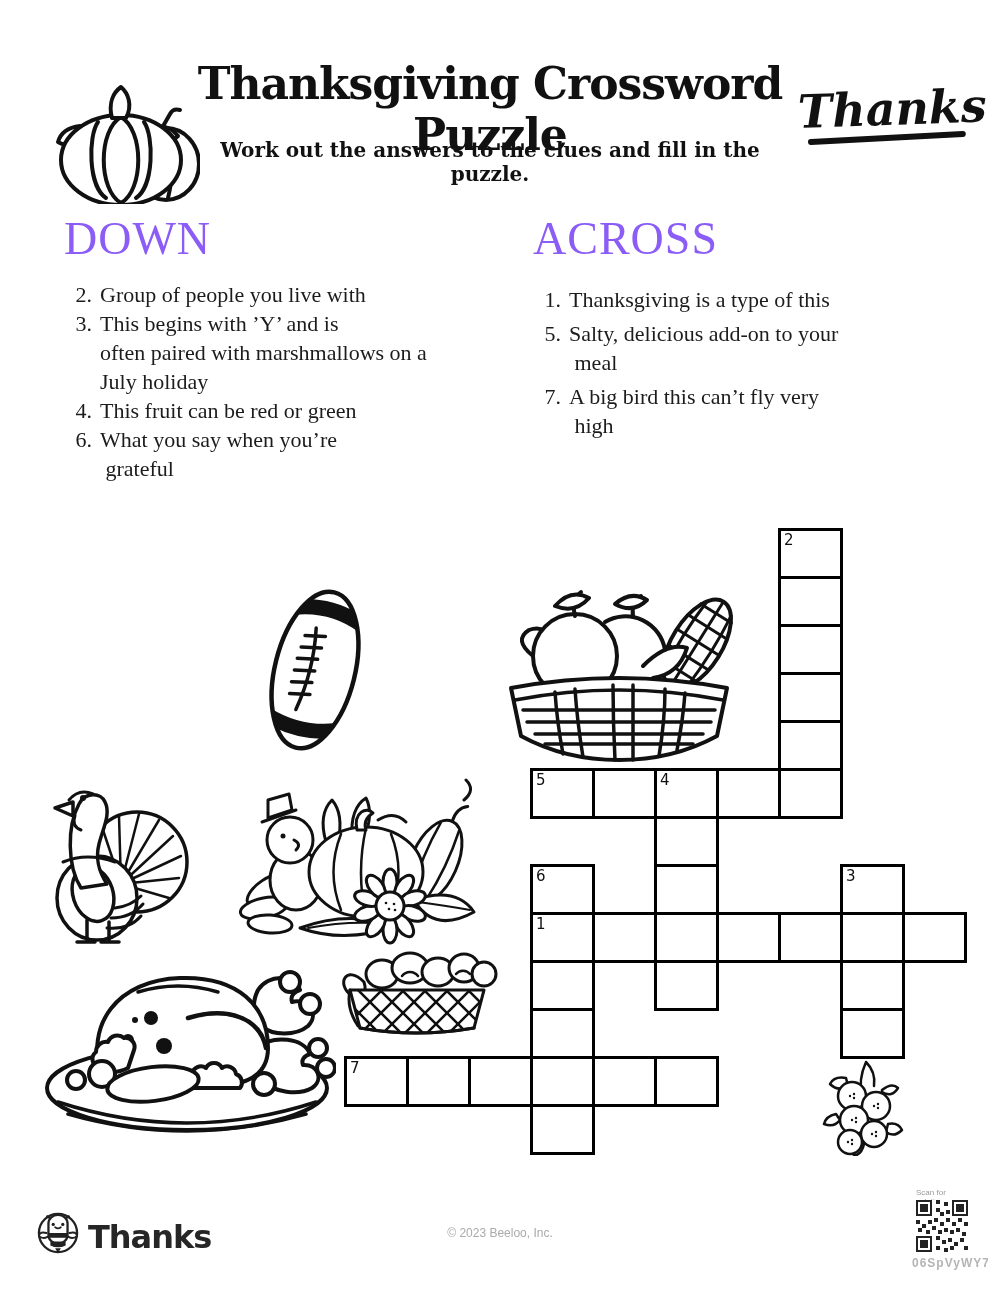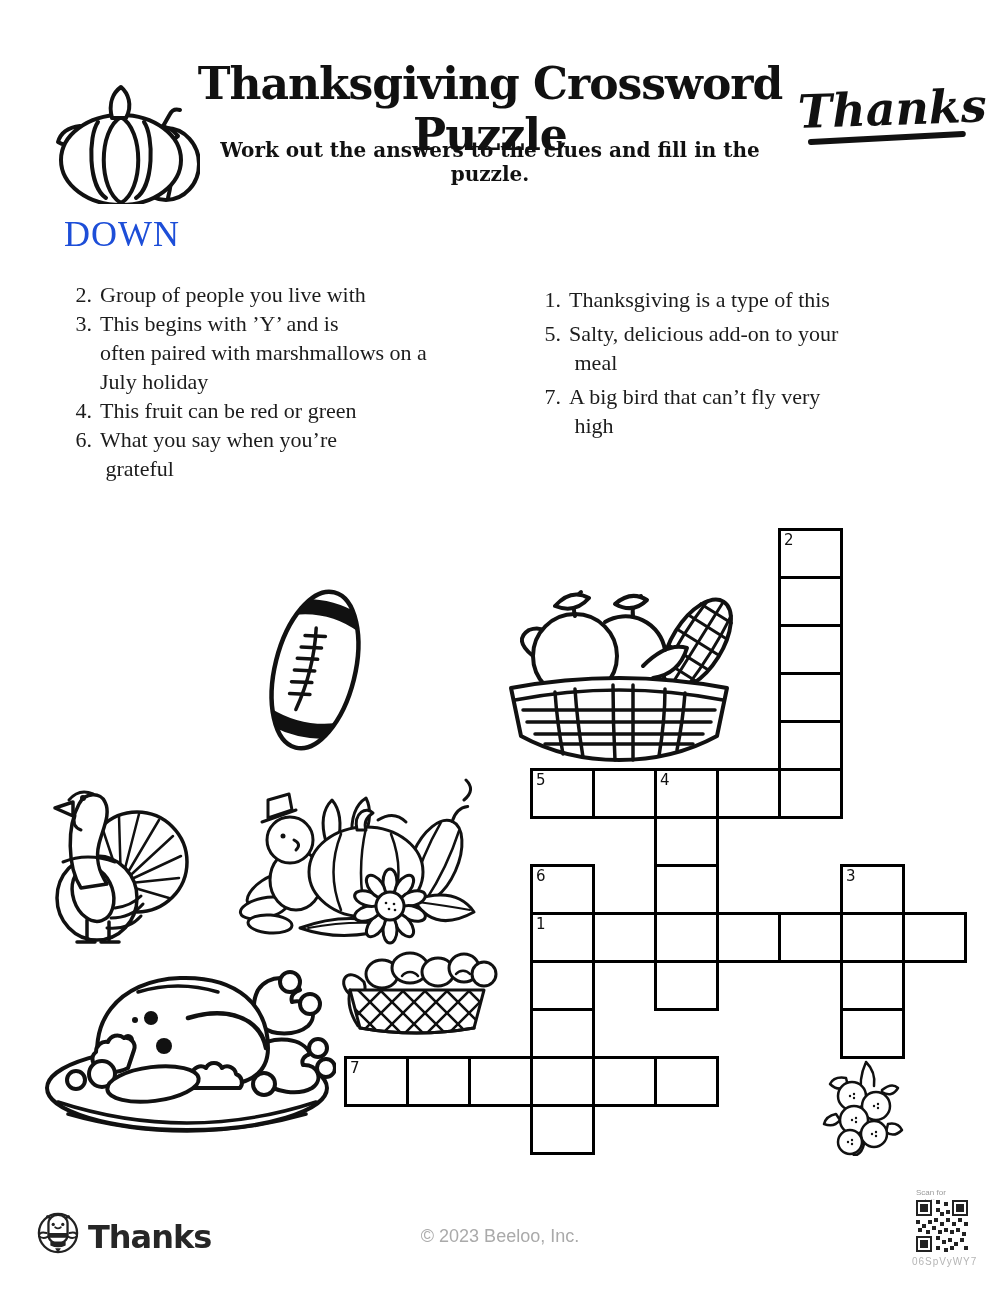--- a/index.html
+++ b/index.html
@@ -13,42 +13,42 @@
          letter-spacing:-1px;color:#111;}
   .subtitle{left:180px;top:138px;width:620px;text-align:center;
             font-family:"DejaVu Serif",serif;font-weight:bold;font-size:20px;color:#111;}
   .thanks-wrap{left:798px;top:84px;width:175px;transform:rotate(-2deg);text-align:center;}
   .thanks-text{font-family:"DejaVu Serif",serif;font-style:italic;font-weight:bold;
                font-size:46px;color:#111;line-height:1.1;}
   .thanks-underline{width:158px;height:6px;background:#111;border-radius:3px;
                     margin:0 auto;transform:rotate(-1deg);}
 
   
-  .section-heading{font-family:"Liberation Serif",serif;font-size:36px;font-weight:400;
-                   letter-spacing:1px;color:#1d4ed8;line-height:1;}
+  .section-heading{font-family:"Liberation Serif",serif;font-size:46px;font-weight:400;
+                   letter-spacing:1px;color:#8b5cf6;line-height:1;}
   .clue-list{font-size:22px;line-height:29px;color:#1c1c1c;}
   .clue{display:flex;align-items:flex-start;}
   .clue-num{width:26px;text-align:right;flex:0 0 auto;margin-right:8px;}
   .clue-text{white-space:pre-wrap;}
   .gap5 .clue{margin-bottom:5px;}
 
   
   .cell{position:absolute;width:65px;height:51px;border:3px solid #000;
         box-sizing:border-box;background:transparent;}
   .cellnum{position:absolute;font-family:"DejaVu Sans",sans-serif;font-size:15px;
            color:#111;line-height:1;}
 
   
   .brand-text{font-family:"DejaVu Sans",sans-serif;font-weight:bold;font-size:32px;
               letter-spacing:-1px;color:#262626;}
   .copyright{left:0;top:1226px;width:1000px;text-align:center;
-             font-family:"Liberation Sans",sans-serif;font-size:18px;color:#aaა;
+             font-family:"Liberation Sans",sans-serif;font-size:12px;color:#aaა;
              color:#aaaaaa;}
   .qr-label{font-family:"Liberation Sans",sans-serif;font-size:8px;color:#9a9a9a;}
-  .qr-id{font-family:"Liberation Sans",sans-serif;font-size:10px;color:#b5b5b5;letter-spacing:1px;}
+  .qr-id{font-family:"Liberation Sans",sans-serif;font-size:12px;color:#b5b5b5;letter-spacing:1px;font-weight:bold;}
 
   svg{display:block;}
 </style>
 </head>
 <body>
 
 <div id="page">
 
   <svg class="abs" style="left:28px;top:70px" width="172" height="134" viewBox="0 0 172 134">
     <g stroke="#111" stroke-width="4" fill="#fff" stroke-linecap="round" stroke-linejoin="round">
@@ -91,33 +91,34 @@
         <span class="clue-num">4.</span>
         <span class="clue-text">This fruit can be red or green</span>
       </div>
       <div class="clue">
         <span class="clue-num">6.</span>
         <span class="clue-text">What you say when you’re
  grateful</span>
       </div>
     </div>
 
+  <div class="abs section-heading" style="left:533px;top:216px">ACROSS</div>
   <div class="abs clue-list gap5" style="left:535px;top:285px;width:400px" id="across-clues">
       <div class="clue">
         <span class="clue-num">1.</span>
         <span class="clue-text">Thanksgiving is a type of this</span>
       </div>
       <div class="clue">
         <span class="clue-num">5.</span>
         <span class="clue-text">Salty, delicious add-on to your
  meal</span>
       </div>
       <div class="clue">
         <span class="clue-num">7.</span>
-        <span class="clue-text">A big bird that can’t fly very
+        <span class="clue-text">A big bird this can’t fly very
  high</span>
       </div>
     </div>
 
   <div class="abs" id="grid-layer" style="left:0;top:0;width:1000px;height:1294px">
       <div class="cell" style="left: 778px; top: 528px;"></div>
       <span class="cellnum" style="left: 784px; top: 533px;">2</span>
       <div class="cell" style="left: 778px; top: 576px;"></div>
       <div class="cell" style="left: 778px; top: 624px;"></div>
       <div class="cell" style="left: 778px; top: 672px;"></div>

